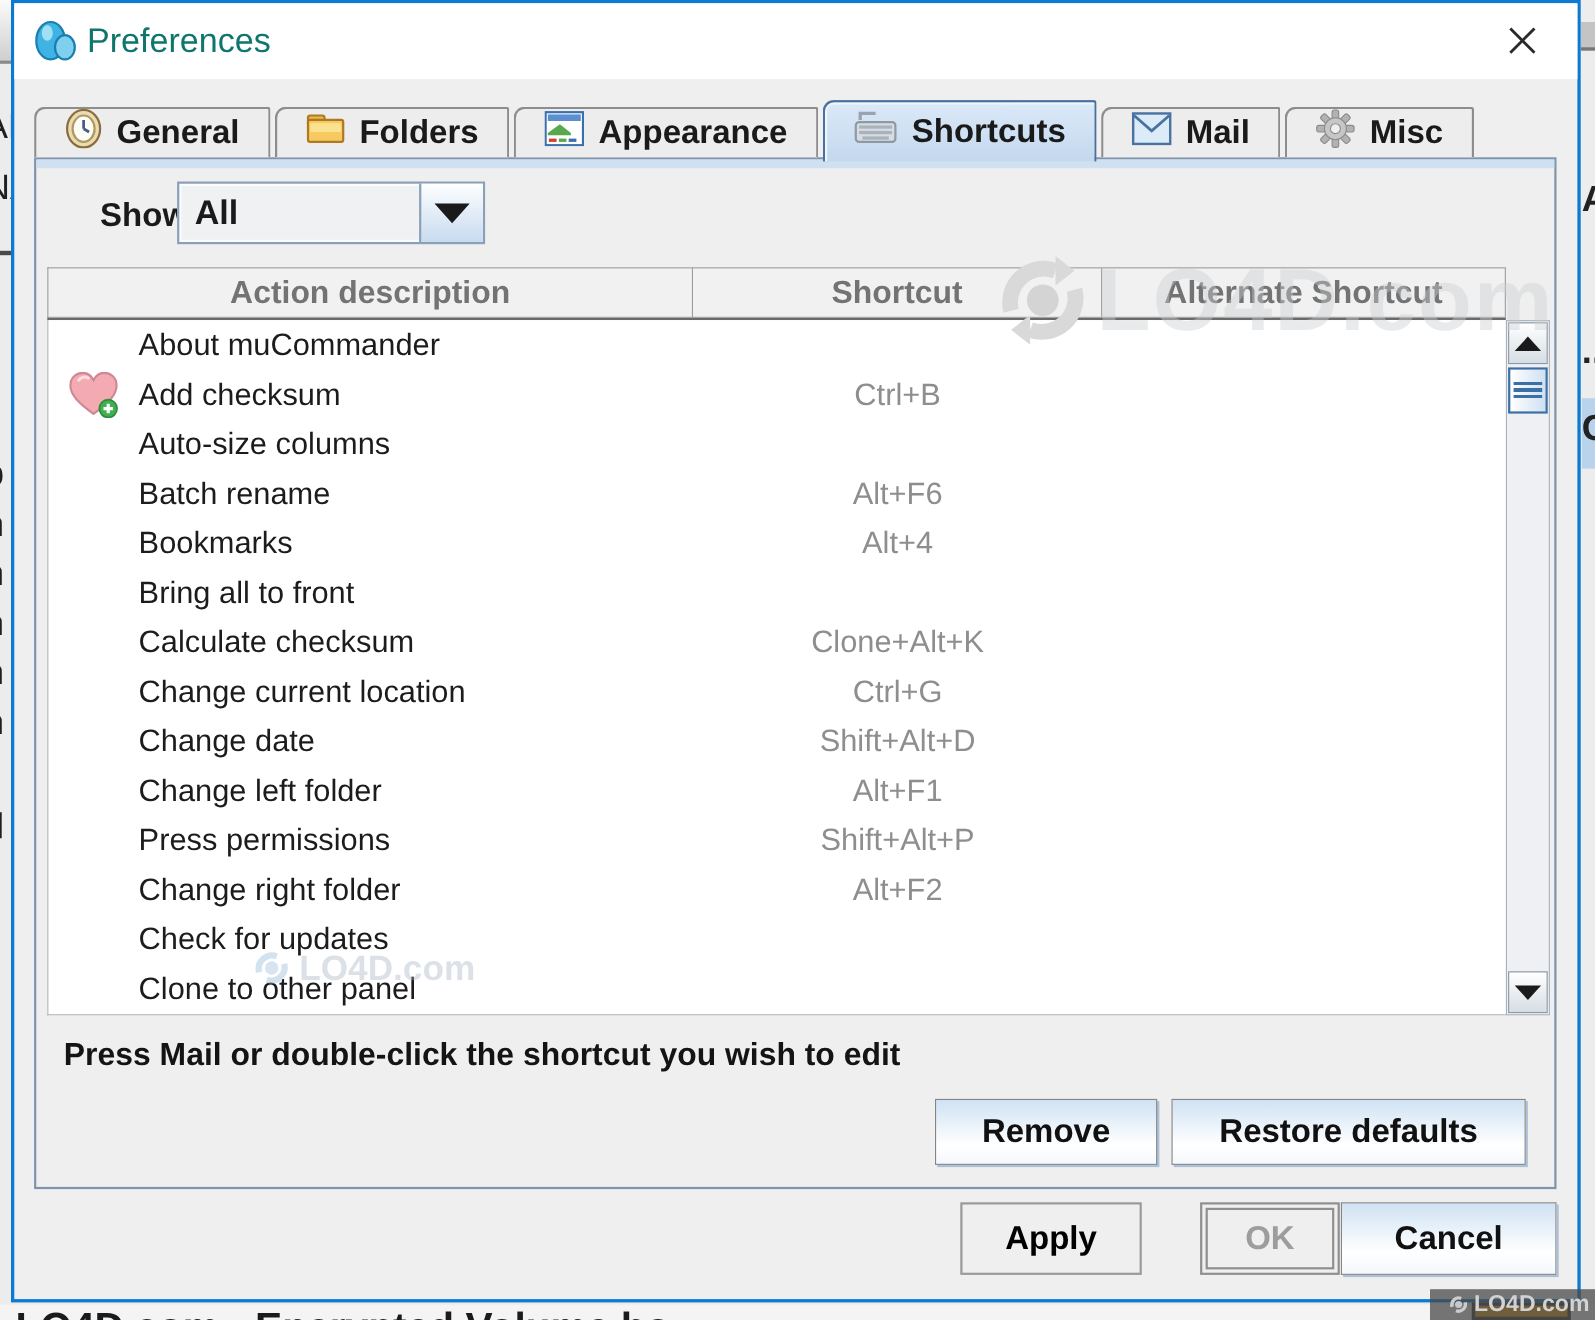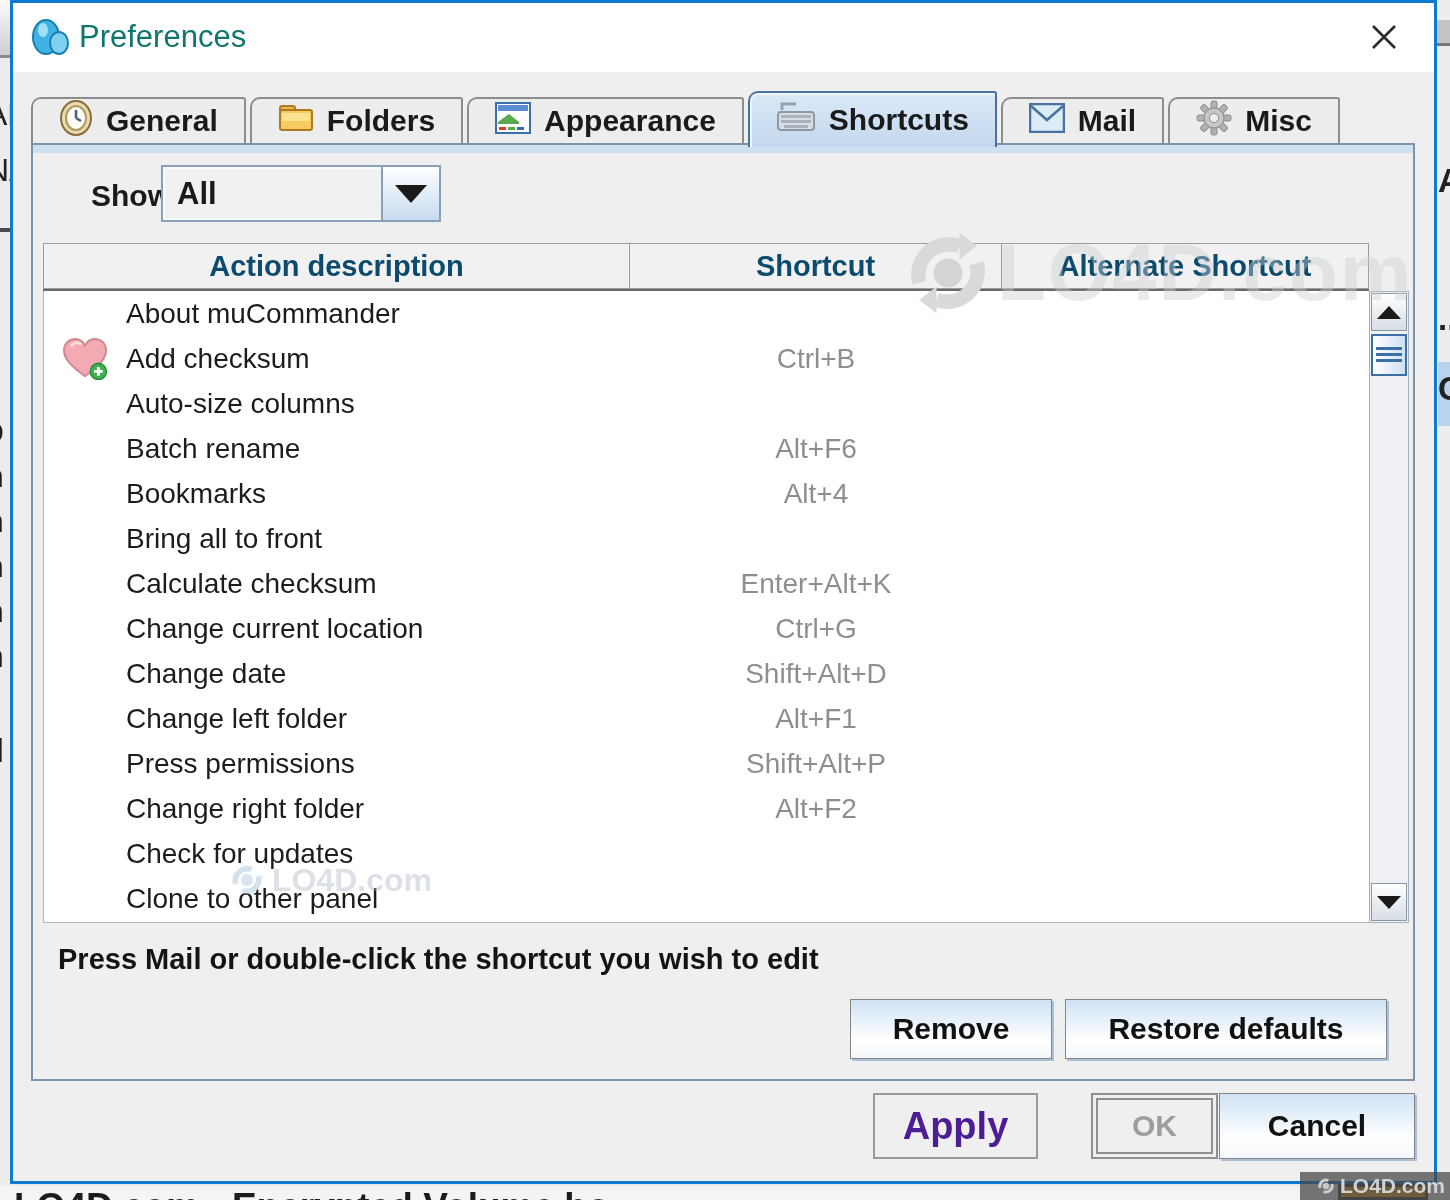--- a/index.html
+++ b/index.html
@@ -48,21 +48,21 @@
            border-left:2px solid #8aa0b8; display:flex; align-items:center; justify-content:center; }
   .tri-down { width:0; height:0; border-left:16px solid transparent; border-right:16px solid transparent; border-top:18px solid #1a1a1a; }
   .tri-down.sm { border-left-width:12px; border-right-width:12px; border-top-width:13px; }
   .tri-up.sm { width:0; height:0; border-left:12px solid transparent; border-right:12px solid transparent; border-bottom:13px solid #1a1a1a; }
 
   
   .table { position:absolute; left:30px; top:240px; width:1366px; height:680px; }
   .thead { position:absolute; left:0; top:0; width:1326px; height:48px; display:grid; grid-template-columns:586px 372px 368px;
            border-bottom:2px solid #6a6a6a; }
   .th { background:#f1f1f1; border:1px solid #9c9c9c; border-right:none; display:flex; align-items:center; justify-content:center;
-        font-size:29px; font-weight:bold; color:#0c4a6e; }
+        font-size:29px; font-weight:bold; color:#737373; }
   .th:last-child { border-right:1px solid #9c9c9c; }
   .tbody { position:absolute; left:0; top:48px; width:1326px; height:632px; background:#ffffff;
            border-left:1px solid #b3b3b3; border-bottom:1px solid #b3b3b3; overflow:hidden; }
   .trow { display:grid; grid-template-columns:82px 504px 372px 368px; height:45px; align-items:center; }
   .row-icon { justify-self:center; line-height:0; }
   .c-action { font-size:28px; color:#1c1c1c; white-space:nowrap; }
   .c-shortcut, .c-alt { font-size:28px; color:#8e8e8e; text-align:center; white-space:nowrap; }
 
   
   .vscroll { position:absolute; left:1326px; top:48px; width:40px; height:632px; background:#eef0f3;
@@ -76,21 +76,21 @@
   .grip { width:26px; height:16px; background:repeating-linear-gradient(180deg,#3c6fa6 0 3px,transparent 3px 6px); }
 
   
   .hint { position:absolute; left:45px; top:940px; font-size:29px; font-weight:bold; color:#141414; }
   .btn { display:flex; align-items:center; justify-content:center; font-size:30px; font-weight:bold; color:#111;
          background:linear-gradient(180deg,#cfe2f4 0%,#eef5fb 45%,#ffffff 70%,#f4f8fc 100%);
          border:1px solid #858585; box-shadow:2px 2px 0 #aac1d9; cursor:pointer; }
   .btn-remove  { position:absolute; left:837px;  top:996px; width:202px; height:60px; }
   .btn-restore { position:absolute; left:1052px; top:996px; width:322px; height:60px; }
   .btn-apply  { position:absolute; left:860px;  top:1090px; width:165px; height:66px; background:#efefef; border:2px solid #9a9a9a;
-                color:#4c1d95; box-shadow:none; display:flex; align-items:center; justify-content:center; font-size:38px; font-weight:bold; }
+                color:#000000; box-shadow:none; display:flex; align-items:center; justify-content:center; font-size:30px; font-weight:bold; }
   .btn-ok { position:absolute; left:1078px; top:1090px; width:127px; height:66px; background:#efefef; border:2px solid #8f8f8f;
             color:#9d9d9d; display:flex; align-items:center; justify-content:center; font-size:30px; font-weight:bold; }
   .btn-ok::before { content:""; position:absolute; inset:3px; border:2px solid #8f8f8f; }
   .btn-cancel { position:absolute; left:1206px; top:1090px; width:196px; height:66px; }
 
   
   .wm-center { position:absolute; left:880px; top:222px; display:flex; align-items:center; z-index:6; pointer-events:none; }
   .wm-center .wm-text { font-size:80px; font-weight:bold; color:rgba(200,204,208,0.42); letter-spacing:2px; margin-left:-6px; }
   .wm-small { position:absolute; left:215px; top:858px; display:flex; align-items:center; gap:6px; z-index:6; pointer-events:none; }
   .wm-small .wm-text { font-size:32px; font-weight:bold; color:rgba(165,180,195,0.40); }
@@ -320,21 +320,21 @@
   <div class="trow">
     <span class="row-icon" style="visibility: hidden;">
       <svg width="46" height="42" viewBox="0 0 48 44">
         <path d="M24 40 C10 30 2 22 2 13 C2 5 8 1 14 1 C19 1 22 4 24 8 C26 4 29 1 34 1 C40 1 46 5 46 13 C46 22 38 30 24 40Z" fill="#f3aab2" stroke="#cf8891" stroke-width="2"></path>
         <path d="M10 8 C12 5 16 4 19 6" fill="none" stroke="#fbdce0" stroke-width="3" stroke-linecap="round"></path>
         <circle cx="38" cy="35" r="8.5" fill="#3faf50" stroke="#2c8a3c" stroke-width="1.5"></circle>
         <path d="M38 30.5 V39.5 M33.5 35 H42.5" stroke="#ffffff" stroke-width="3"></path>
       </svg>
     </span>
     <span class="c-action">Calculate checksum</span>
-    <span class="c-shortcut">Enter+Alt+K</span>
+    <span class="c-shortcut">Clone+Alt+K</span>
     <span class="c-alt"></span>
   </div>
 
   <div class="trow">
     <span class="row-icon" style="visibility: hidden;">
       <svg width="46" height="42" viewBox="0 0 48 44">
         <path d="M24 40 C10 30 2 22 2 13 C2 5 8 1 14 1 C19 1 22 4 24 8 C26 4 29 1 34 1 C40 1 46 5 46 13 C46 22 38 30 24 40Z" fill="#f3aab2" stroke="#cf8891" stroke-width="2"></path>
         <path d="M10 8 C12 5 16 4 19 6" fill="none" stroke="#fbdce0" stroke-width="3" stroke-linecap="round"></path>
         <circle cx="38" cy="35" r="8.5" fill="#3faf50" stroke="#2c8a3c" stroke-width="1.5"></circle>
         <path d="M38 30.5 V39.5 M33.5 35 H42.5" stroke="#ffffff" stroke-width="3"></path>

